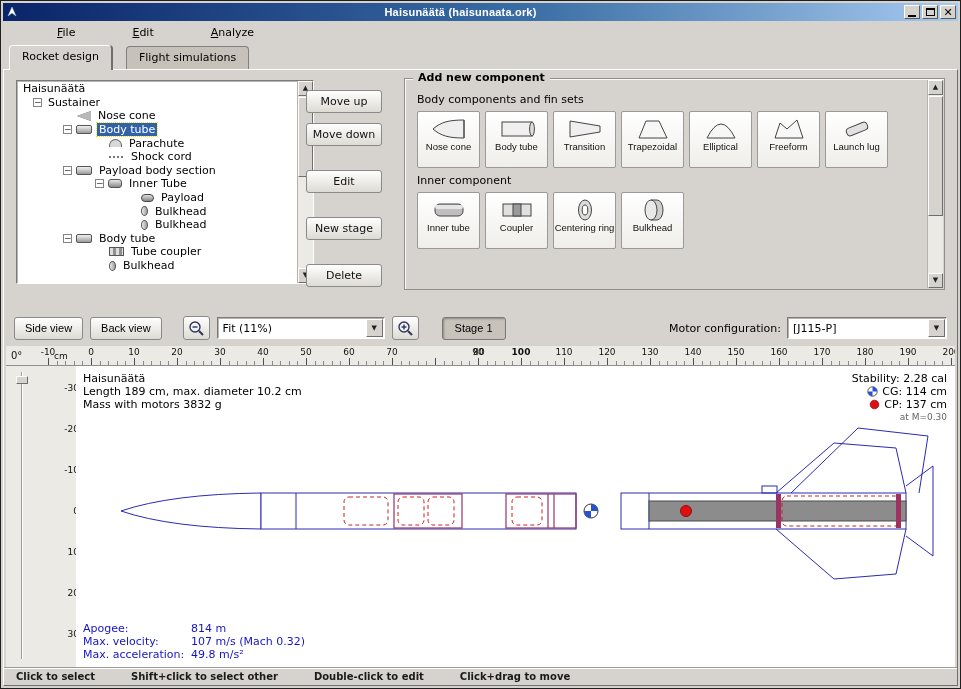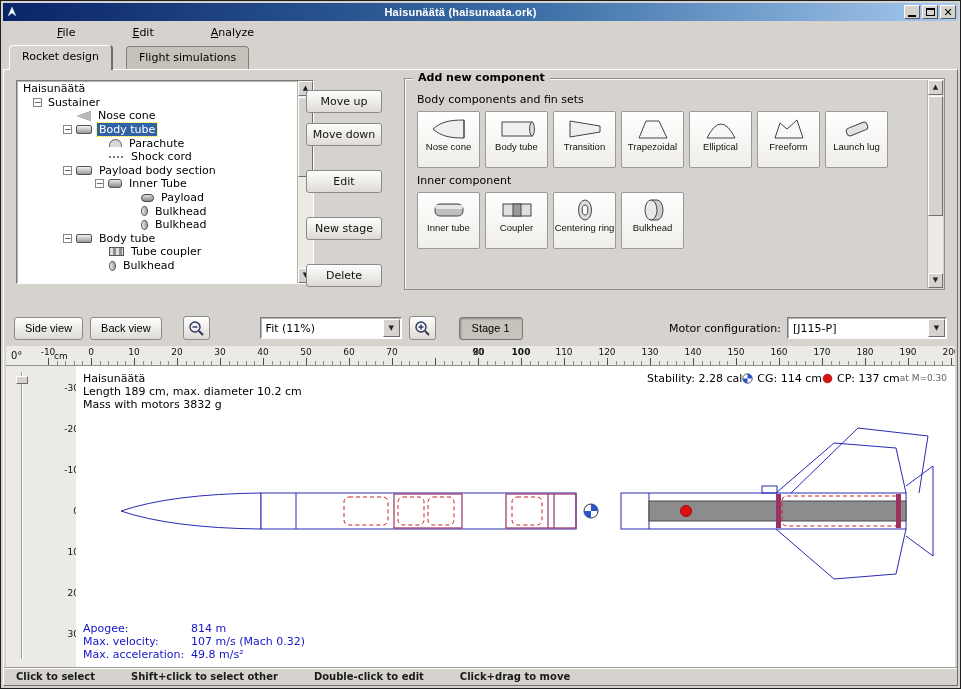--- a/index.html
+++ b/index.html
@@ -113,21 +113,21 @@
   .zoom-btn { width:27px; height:24px; background:linear-gradient(#fefefe,#dedbd4);
               border:1px solid #8a8a8a; border-radius:3px; display:flex; align-items:center;
               justify-content:center; }
   .zoom-btn.ml { margin-left:14px; }
   .combo { height:22px; background:#fff; border:1px solid; border-color:#7a7a7a #fff #fff #7a7a7a;
            box-shadow:inset 1px 1px 0 #b8b5ae; display:flex; align-items:center; }
   .combo .cval { flex:1; font-size:11px; padding:0 5px; white-space:nowrap; overflow:hidden; }
   .combo .carrow { width:17px; height:18px; margin-right:1px; background:#d6d3ce;
                    border:1px solid; border-color:#fff #6e6e6e #6e6e6e #fff; font-size:7px;
                    text-align:center; line-height:16px; color:#222; }
-  .combo.fit { width:142px;margin-left:43px; }
+  .combo.fit { width:168px; }
   .combo.motor { width:160px;gap:32px; }
   .stage-btn { margin-left:16px; padding:0 12px; height:23px; line-height:21px; font-size:11px;
                background:#c7c3bb; border:1px solid #7a7a7a; border-radius:3px;
                box-shadow:inset 1px 1px 2px rgba(0,0,0,.3); }
   .motor-group { margin-left:auto; display:flex; align-items:center; gap:6px; }
   .motor-label { font-size:11px; }
 
   
   .canvas-wrap { position:absolute; left:2px; right:2px; top:276px; bottom:18px; background:#fff;
                  overflow:hidden; }
@@ -151,21 +151,21 @@
   .deg-label { position:absolute; left:5px; top:4px; font-size:10px; color:#111; z-index:4; }
   .unit-label { position:absolute; left:48px; top:5px; font-size:9px; color:#111; z-index:4; }
   .rot-slider { position:absolute; left:9px; top:26px; bottom:8px; width:14px; z-index:3; }
   .rot-track { position:absolute; left:6px; top:0; bottom:0; width:2px; background:#9a9a9a;
                border-right:1px solid #fff; }
   .rot-thumb { position:absolute; left:1px; top:4px; width:12px; height:8px; background:#d6d3ce;
                border:1px solid; border-color:#fff #6e6e6e #6e6e6e #fff; }
   .draw-area { position:absolute; left:70px; right:0; top:20px; bottom:0; background:#fff; }
 
   .rocket-info { position:absolute; left:7px; top:6px; font-size:11px; line-height:13px; color:#000; }
-  .stab-box { position:absolute; right:8px; top:6px; display:flex; flex-direction:row;
+  .stab-box { position:absolute; right:8px; top:6px; display:flex; flex-direction:column;
               align-items:flex-end; font-size:11px; line-height:13px; color:#000; }
   .stab-row { display:flex; align-items:center; gap:4px; }
   .mach-note { font-size:9px; color:#666; }
   .flight-stats { position:absolute; left:7px; bottom:6px; font-size:11px; line-height:13px;
                   color:#1414c8; }
   .fs-row { display:flex; }
   .fs-label { width:108px; }
 
   
   .statusbar { position:absolute; left:0; right:0; bottom:0; height:18px; border-top:1px solid #9a9a9a;

